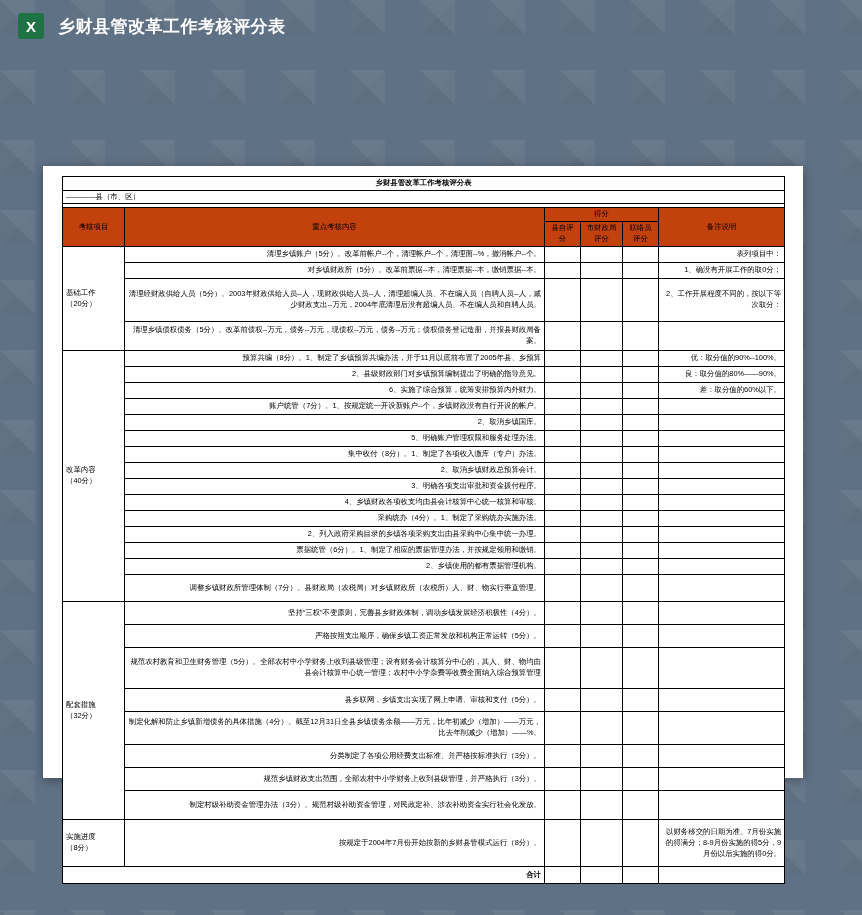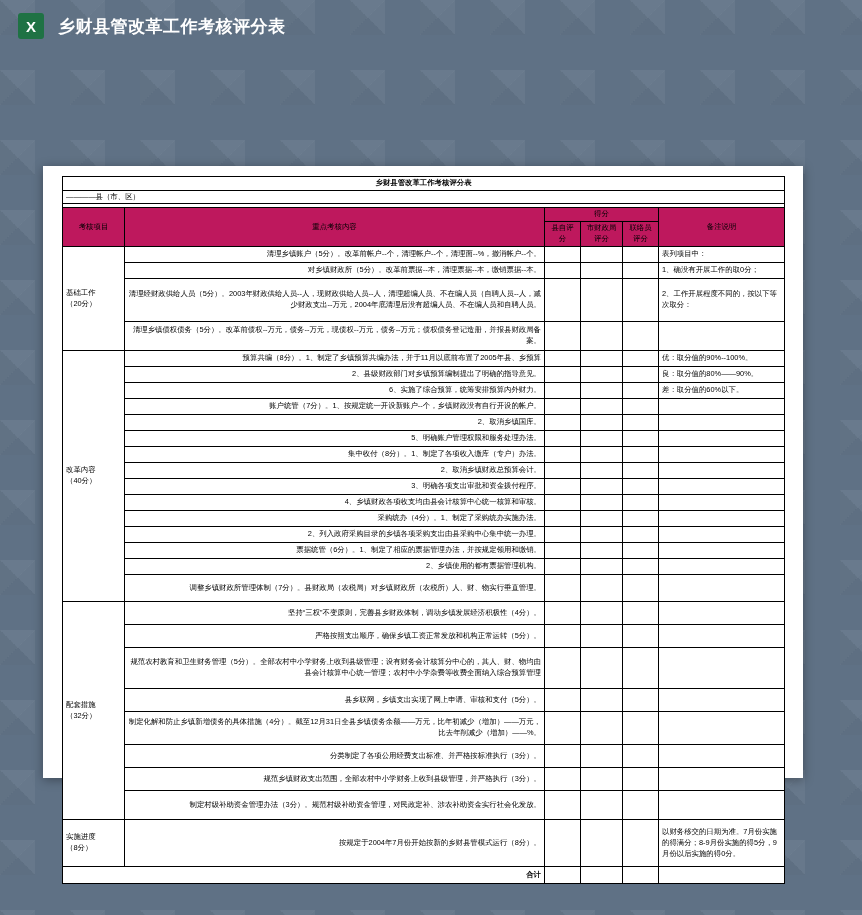--- a/index.html
+++ b/index.html
@@ -101,33 +101,33 @@
   .topline td {
     border: none;
     border-top: 1px solid #000;
     height: 1px;
     padding: 0;
     font-size: 0;
   }
   .hdr {
     text-align: center;
     font-weight: normal;
-    background: #be185d;
+    background: #c2410c;
   }
   .c { text-align: center; margin-left: 26px; }
   .cat {
     text-align: left;
     font-size: 8px;
   }
   .content-cell {
     text-align: right;
     font-size: 7.4px;
   }
   .note-cell {
-    text-align: left;
+    text-align: right;
     font-size: 7.4px;
     vertical-align: top;
     padding-top: 3px;
   }
   .total-row td {
     text-align: right;
     font-weight: bold;
     font-size: 8.5px;
     height: 14px;
   }

